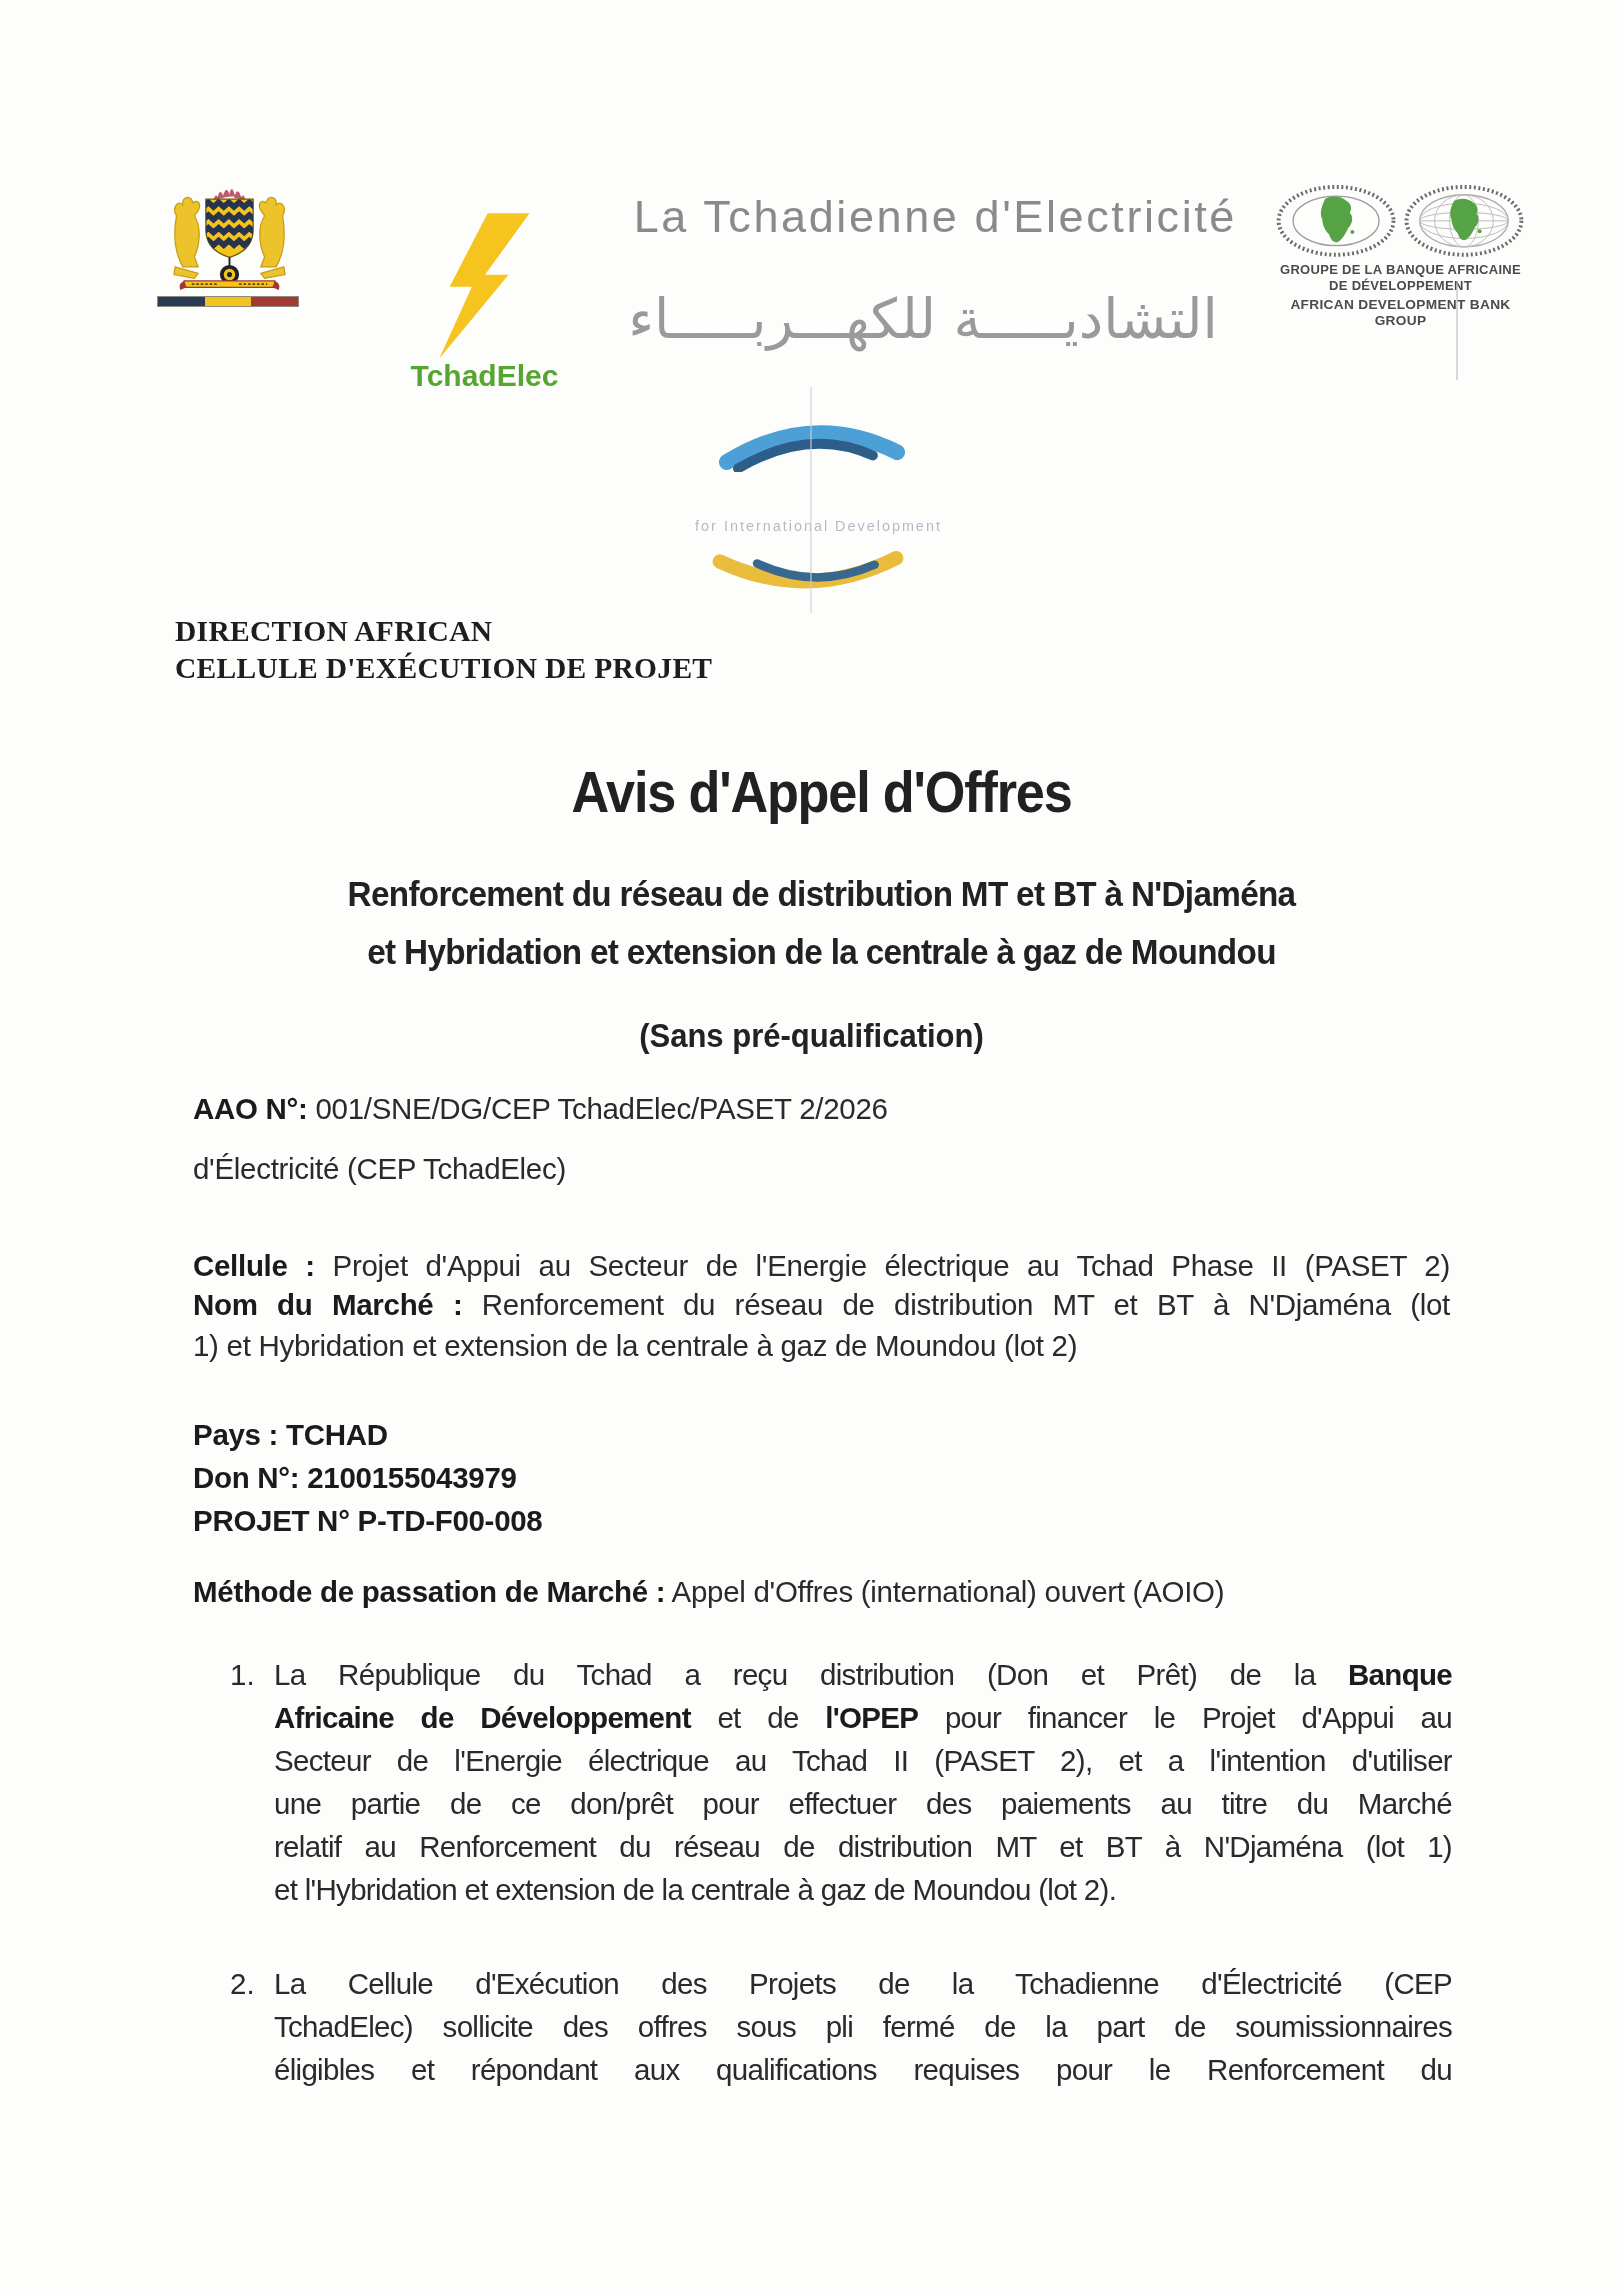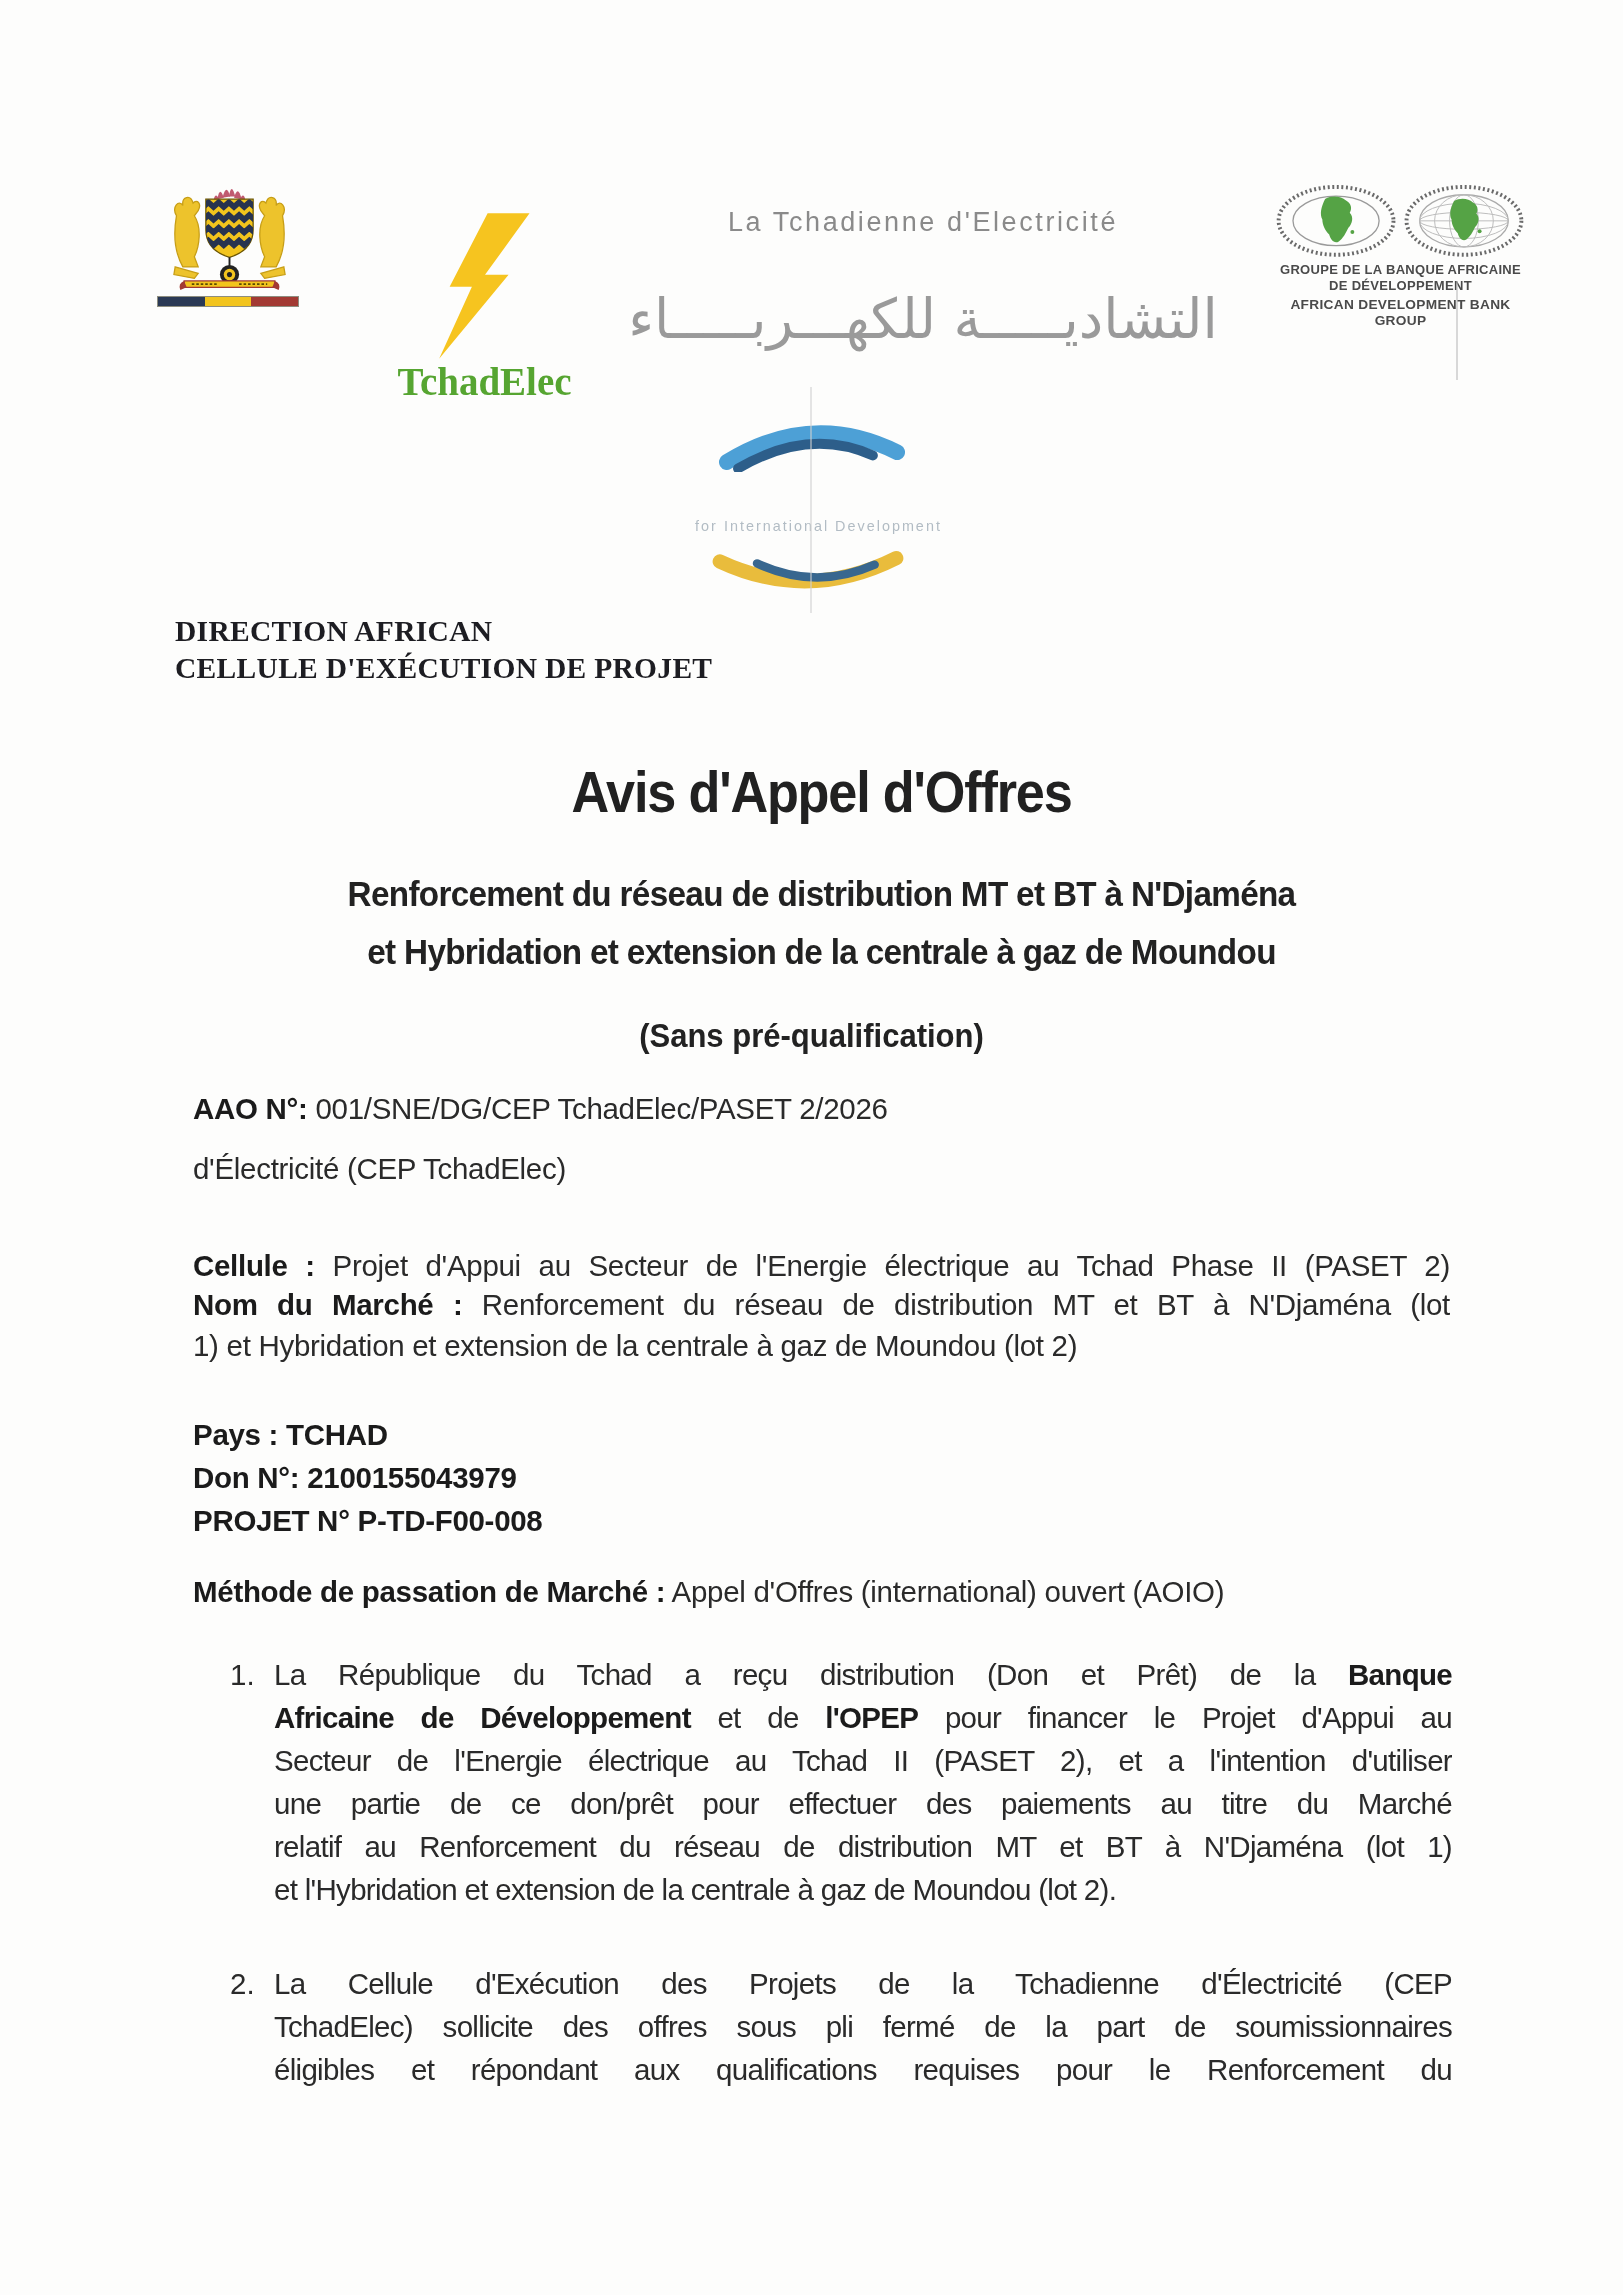--- a/index.html
+++ b/index.html
@@ -6,23 +6,23 @@
   .page{
     position:relative;width:1623px;height:2295px;margin:0 auto;
     background:#fdfdfc;overflow:hidden;
     font-family:"Liberation Sans",sans-serif;color:#2a2a2a;
   }
   .abs{position:absolute;}
   
   .flagbar{position:absolute;left:157px;top:296px;width:140px;height:9.2px;display:flex;border:0.7px solid #8d8d7f;}
   .flagbar div{flex:1;height:100%;}
   .tchadelec-label{position:absolute;left:393px;top:359px;width:183px;text-align:center;
-    font-size:39px;font-weight:700;letter-spacing:0px;font-family:Liberation Serif, serif;}
-  .company-fr{position:absolute;left:609px;top:191px;width:628px;text-align:center;
-    font-size:27px;letter-spacing:2.6px;color:#8a8a8a;font-weight:400;margin-top:16px;}
+    font-size:30px;font-weight:700;letter-spacing:0px;}
+  .company-fr{position:absolute;left:609px;top:191px;width:628px;text-align:right;
+    font-size:45px;letter-spacing:2.6px;color:#8a8a8a;font-weight:400;}
   .company-ar{position:absolute;left:609px;top:287px;width:628px;text-align:center;direction:rtl;
     font-family:"DejaVu Sans",sans-serif;font-size:55px;color:#9a9a9a;}
   .afdb-caption{position:absolute;left:1271px;top:262px;width:259px;text-align:center;
     color:#4a4a4a;font-weight:700;}
   .afdb-caption .c1{font-size:13px;line-height:15.7px;letter-spacing:0.3px;}
   .afdb-caption .c3{font-size:13.7px;line-height:16.4px;letter-spacing:0.3px;margin-top:3.3px;}
   .opec-title{position:absolute;left:622px;top:477px;width:393px;text-align:center;
     font-size:41px;font-weight:700;color:#3e6c8e;letter-spacing:7.9px;word-spacing:17px;}
   .opec-sub{position:absolute;left:622px;top:518px;width:393px;text-align:center;
     font-size:14.4px;color:#b2bcc4;letter-spacing:2px;}

